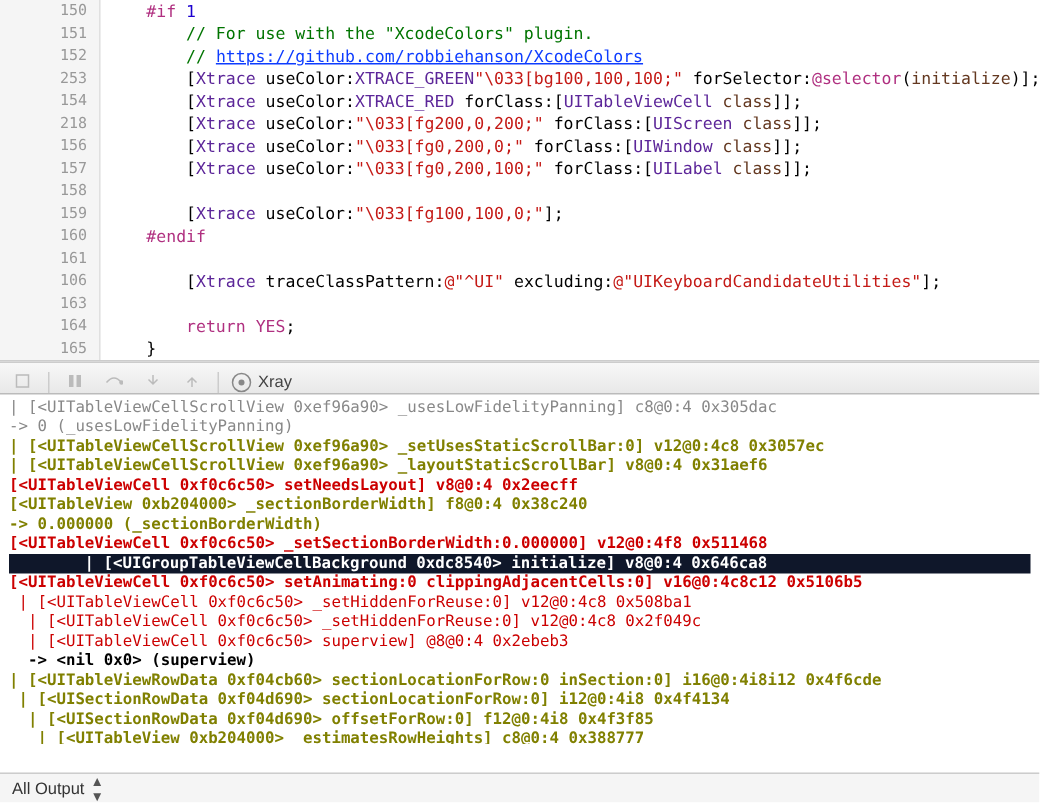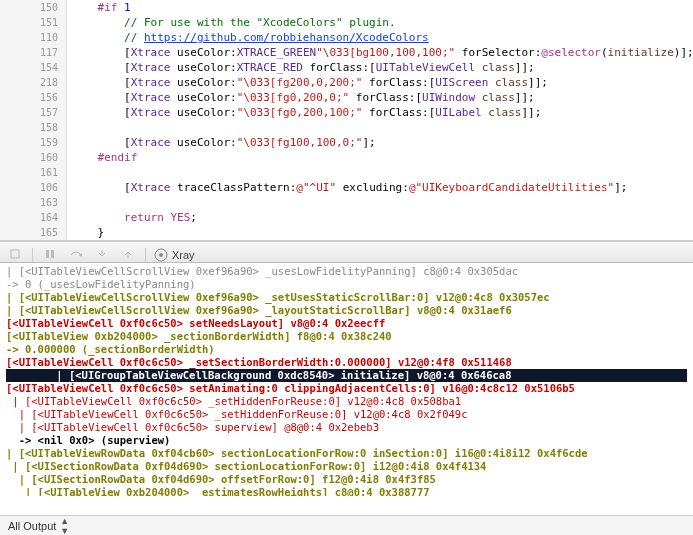--- a/index.html
+++ b/index.html
@@ -33,22 +33,22 @@
 .footer { border-top: 1px solid #ccc; background: #f5f5f5; height: 20px; display: flex; align-items: center; padding: 0 8px; font-family: -apple-system, sans-serif; font-size: 11px; color: #333; gap: 4px; margin-top: 19px; }
 .updn { font-size: 9px; color: #555; }
 </style>
 </head>
 <body>
 
 <div class="editor">
   <div class="gutter" id="gutter">
       <div>150</div>
       <div>151</div>
-      <div>110</div>
-      <div>117</div>
+      <div>152</div>
+      <div>253</div>
       <div>154</div>
       <div>218</div>
       <div>156</div>
       <div>157</div>
       <div>158</div>
       <div>159</div>
       <div>160</div>
       <div>161</div>
       <div>106</div>
       <div>163</div>

